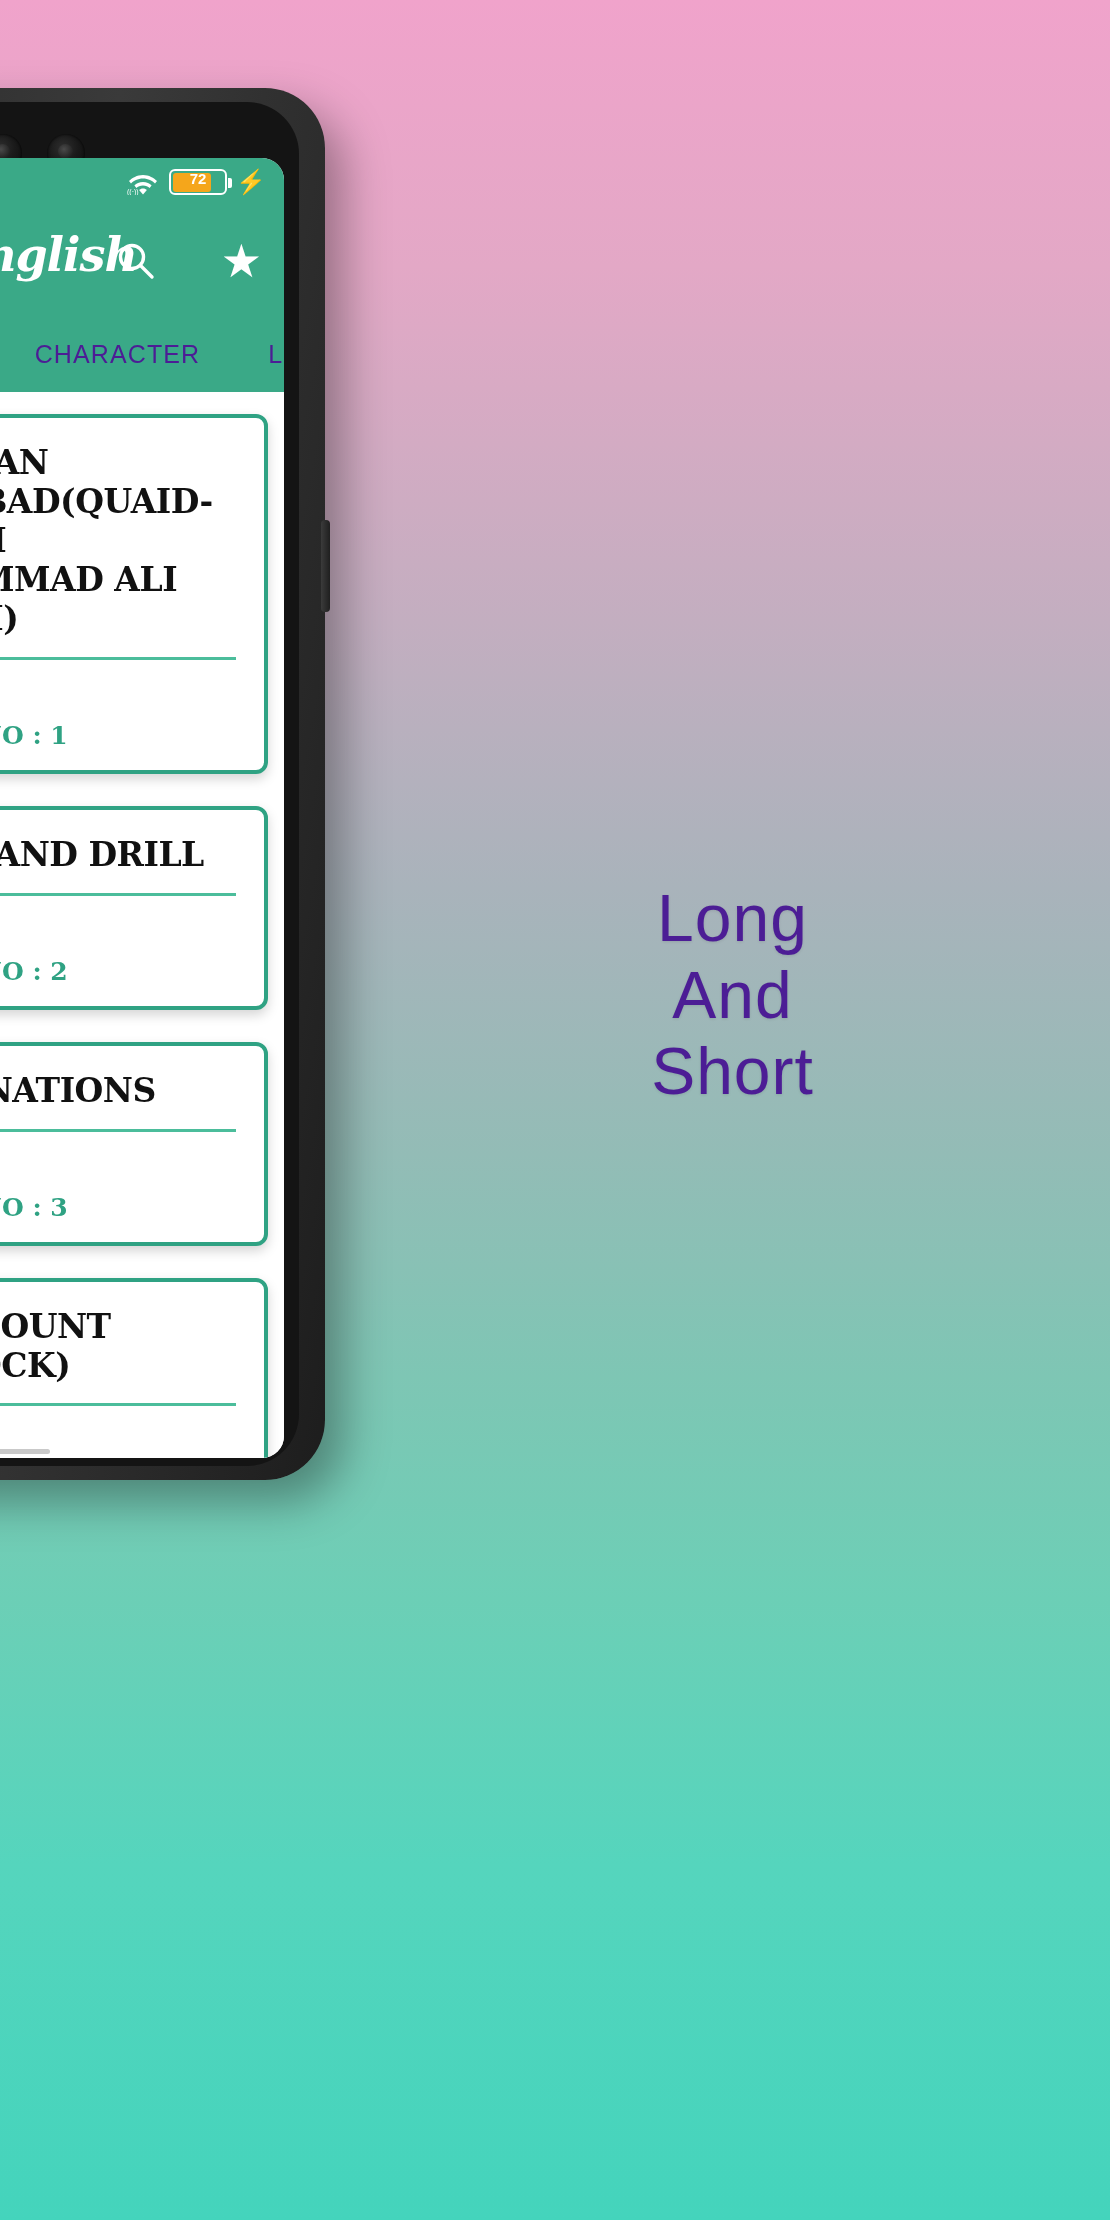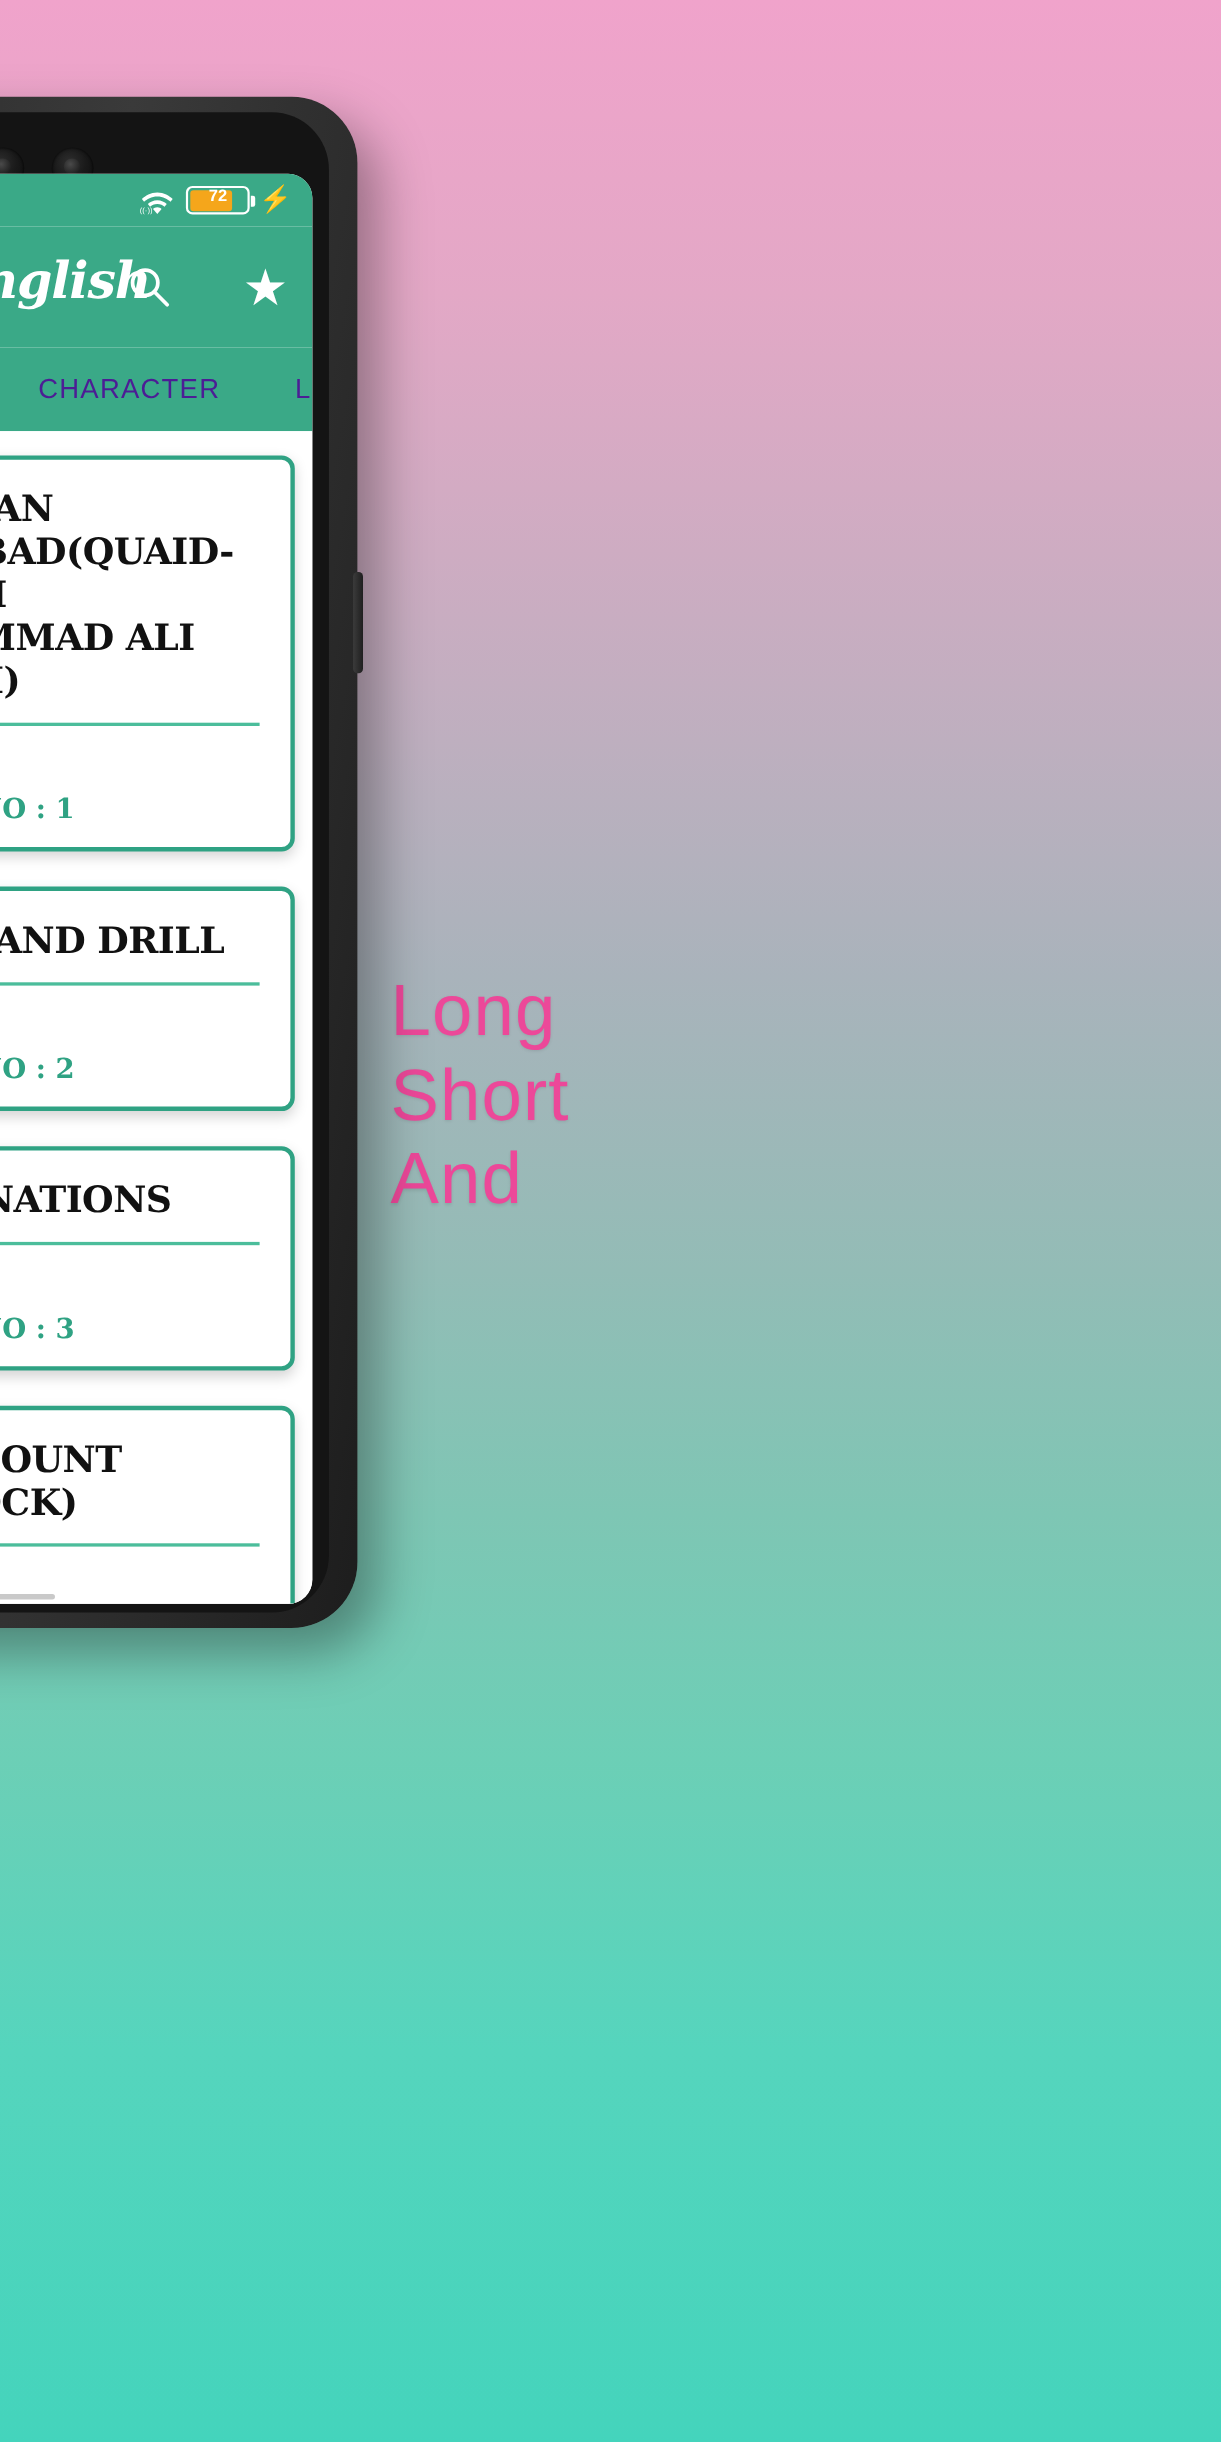--- a/index.html
+++ b/index.html
@@ -17,21 +17,22 @@
        #55d5bd 84%,
        #44d4bc 100%);
     position:relative;
   }
 
   
   .promo {
     position:absolute;
     left:355px; top:880px;
     width:755px;
-    color:#ec4899;
+    text-align:center;
+    color:#4c1d95;
     font-size:66px;
     line-height:1.16;
     font-weight:300;
     letter-spacing:1px;
     text-shadow:0 1px 3px rgba(0,0,0,.10);
   }
   .promo div { white-space:nowrap; }
 
   
   .phone {
@@ -227,22 +228,22 @@
     width:128px; height:5px;
     background:#c9c9c9;
     border-radius:3px;
   }
 </style>
 </head>
 <body>
 
 <div class="promo">
   <div>Long</div>
+  <div>And</div>
   <div>Short</div>
-  <div>And</div>
 </div>
 
 <div class="phone">
 
   <div class="side-btn vol"></div>
 
   <div class="phone-inner">
 
     <div class="cam c1">
         <div class="lens"></div>

